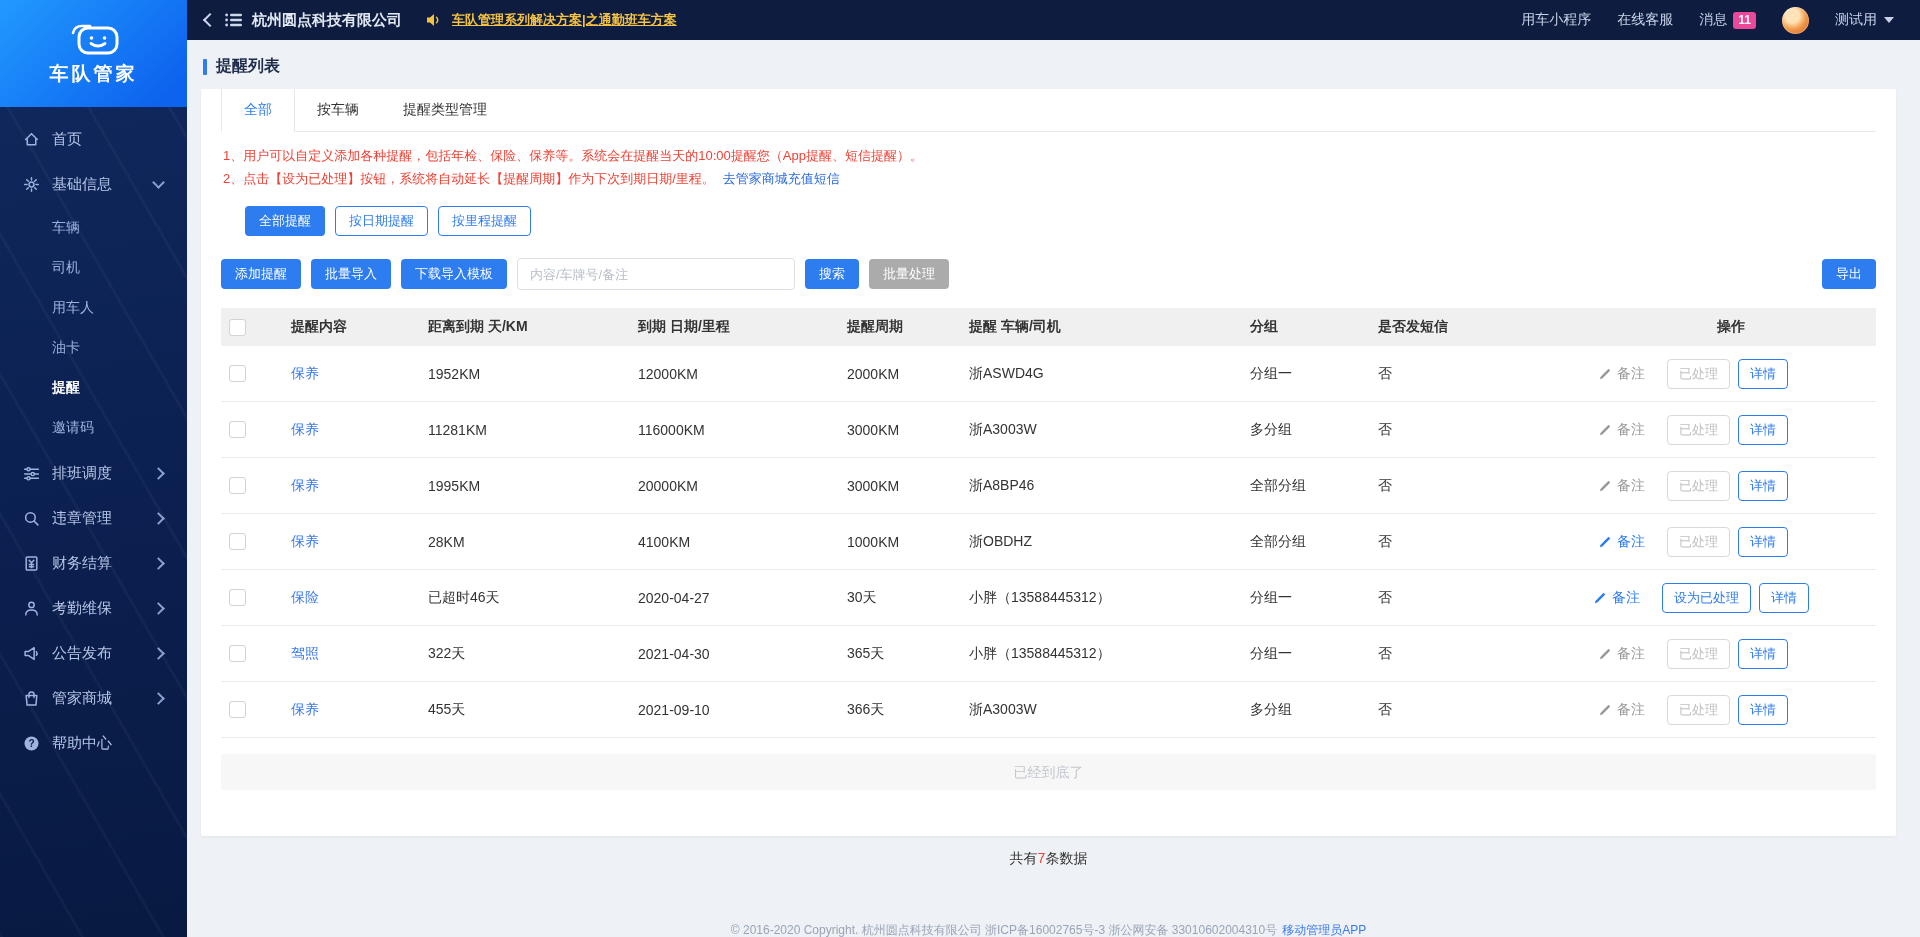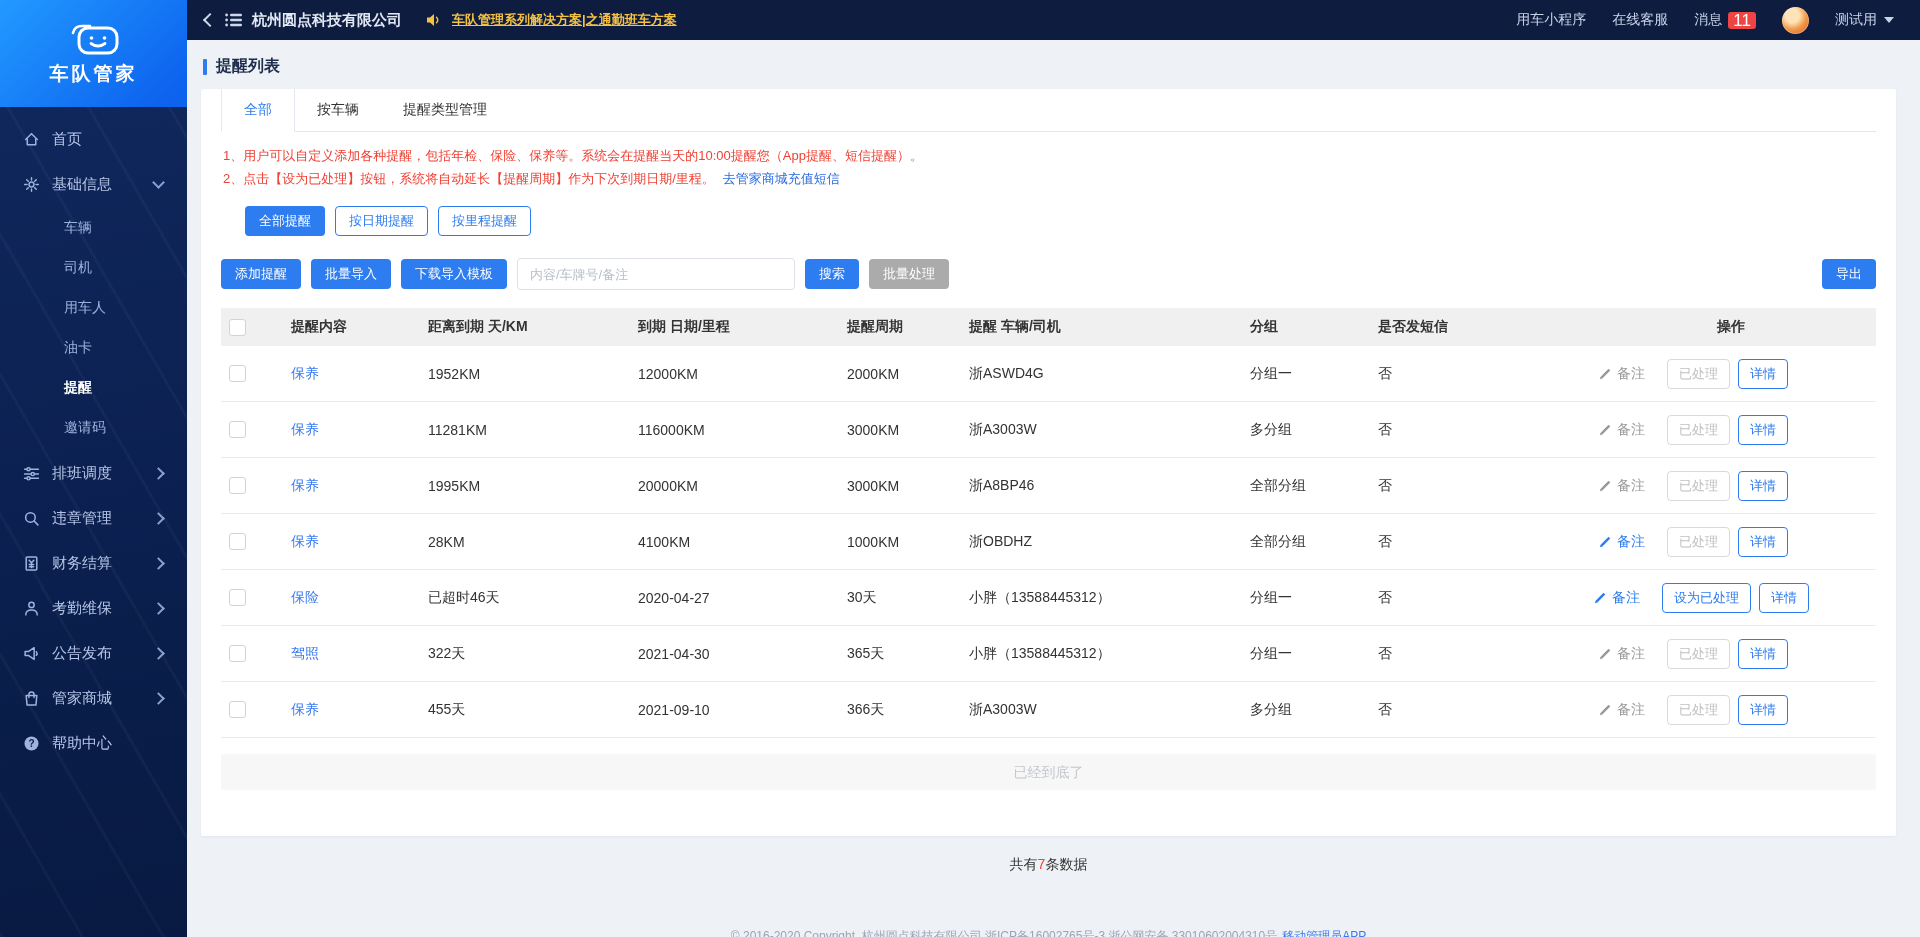--- a/index.html
+++ b/index.html
@@ -14,38 +14,38 @@
   .logo{height:107px;background:linear-gradient(135deg,#219aff 0%,#0d62ee 90%);
     display:flex;flex-direction:column;align-items:center;justify-content:center;gap:6px;position:relative;z-index:1;}
   .logo-text{color:#fff;font-size:19px;font-weight:700;letter-spacing:3px;}
   nav{position:relative;z-index:1;padding-top:10px;}
   .side-item{height:45px;display:flex;align-items:center;padding:0 24px 0 22px;font-size:15px;cursor:pointer;}
   .s-icon{width:18px;height:18px;margin-right:12px;display:inline-flex;align-items:center;justify-content:center;color:#9fb3de;}
   .s-icon svg{width:17px;height:17px;}
   .chev{width:7px;height:7px;border-top:2px solid #8ba0cf;border-right:2px solid #8ba0cf;margin-left:auto;flex:none;}
   .chev.right{transform:rotate(45deg);}
   .chev.down{transform:rotate(135deg);margin-top:-4px;}
-  .sub{padding:0 12px 4px;}
+  .sub{padding:0 0 4px;}
   .sub-item{height:40px;line-height:40px;padding-left:52px;font-size:14px;color:#9db1dc;cursor:pointer;}
   .sub-item.active{color:#ffffff;font-weight:700;}
 
   
   .main{flex:1;display:flex;flex-direction:column;min-width:0;}
   .topbar{height:40px;flex:none;background:#0e1c40;display:flex;align-items:center;
     padding:0 26px 0 18px;color:#c9d3e8;font-size:14px;}
   .tleft{display:flex;align-items:center;gap:10px;}
   .chev-left{width:8px;height:8px;border-left:2px solid #cfd8ea;border-bottom:2px solid #cfd8ea;transform:rotate(45deg);cursor:pointer;}
   .list-icon svg{width:17px;height:14px;display:block;cursor:pointer;}
   .company{font-size:15px;font-weight:700;color:#e2e8f4;margin-right:14px;cursor:default;}
   .speaker svg{width:16px;height:14px;display:block;}
   .announce{color:#f3c243;font-size:13px;font-weight:700;text-decoration:underline;cursor:pointer;}
   .tright{margin-left:auto;display:flex;align-items:center;gap:26px;}
   .tlink{cursor:pointer;white-space:nowrap;}
   .msg-wrap{display:flex;align-items:center;gap:6px;cursor:pointer;}
-  .badge{background:#ef4444;color:#fff;border-radius:3px;font-size:17px;font-weight:400;padding:1px 5px;line-height:15px;}
+  .badge{background:#ec4899;color:#fff;border-radius:3px;font-size:12px;font-weight:700;padding:1px 5px;line-height:15px;}
   .avatar{width:27px;height:27px;border-radius:50%;flex:none;cursor:pointer;
     background:radial-gradient(circle at 38% 32%,#ffe3b8 0 28%,#f19a48 55%,#d9542b 100%);
     box-shadow:0 0 0 1px rgba(255,255,255,.25) inset;}
   .user-wrap{display:flex;align-items:center;gap:7px;cursor:pointer;}
   .caret{width:0;height:0;border-left:5px solid transparent;border-right:5px solid transparent;border-top:6px solid #c9d3e8;}
 
   
   .content{flex:1;overflow:hidden;padding:12px 24px 0 14px;}
   .page-title-row{display:flex;align-items:center;gap:9px;color:#1f2d4d;font-size:16px;font-weight:700;margin:4px 0 12px 2px;}
   .title-bar{width:4px;height:16px;background:#2d7cf0;border-radius:1px;}
@@ -83,21 +83,21 @@
   .remark{color:#999;font-size:14px;margin-right:14px;cursor:pointer;display:inline-flex;align-items:center;gap:5px;vertical-align:middle;}
   .remark svg{width:13px;height:13px;}
   .remark.hl{color:#2d7cf0;}
   .row-btn{height:30px;padding:0 11px;background:#fff;border:1px solid #d9d9d9;color:#c0c0c0;border-radius:4px;
     font-size:13px;margin-left:8px;cursor:pointer;font-family:inherit;vertical-align:middle;}
   .row-btn.blue{border-color:#2d7cf0;color:#2d7cf0;}
 
   .end-bar{margin-top:16px;background:#f7f7f7;color:#c3c7cf;text-align:center;height:36px;line-height:36px;
     font-size:14px;border-radius:2px;}
 
-  .total-row{text-align:center;margin-top:20px;font-size:14px;color:#333;}
+  .total-row{text-align:center;margin-top:14px;font-size:14px;color:#333;}
   .total-count{color:#f04134;}
   .page-footer{margin-top:54px;text-align:center;color:#9aa4b6;font-size:12px;}
   .footer-link{color:#3a7af0;text-decoration:none;margin-left:5px;cursor:pointer;}
 </style>
 </head>
 <body>
 
 <div class="app">
 
   <aside class="sidebar">

